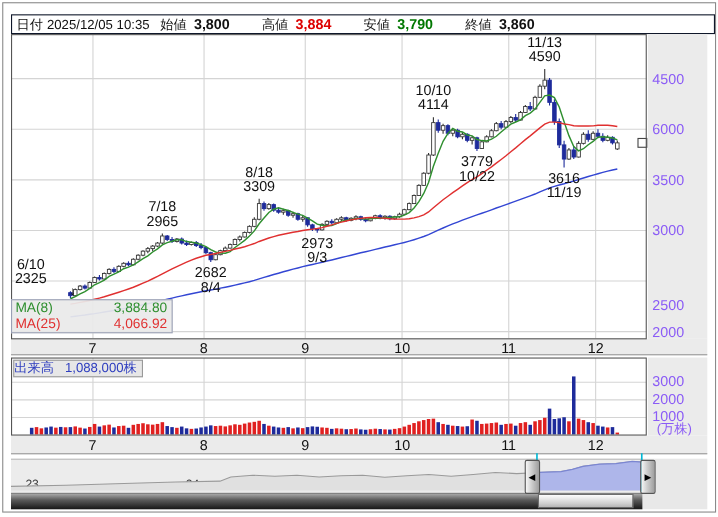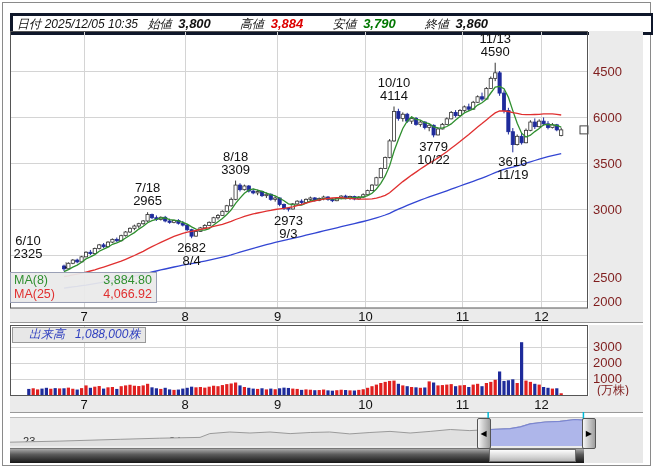--- a/index.html
+++ b/index.html
@@ -1,43 +1,43 @@
 <!DOCTYPE html>
 <html><head>
 <meta charset="utf-8">
 <style>
   html,body{margin:0;padding:0;background:#fff;}
   body{width:653px;height:470px;position:relative;overflow:hidden;
        font-family:"Liberation Sans","DejaVu Sans",sans-serif;color:#111;}
   .window-frame{position:absolute;left:2px;top:2px;width:647px;height:462px;border:1px solid #8a8a8a;}
-  .header-bar{position:absolute;left:10px;top:13px;width:634px;height:16px;border:3px solid #0f172a;
-              background:#fff;font-size:13px;line-height:16px;padding-left:4px;white-space:nowrap;overflow:hidden;font-style:italic;}
+  .header-bar{position:absolute;left:10px;top:13px;width:634px;height:16px;border:1px solid #0f172a;
+              background:#fff;font-size:13px;line-height:16px;padding-left:4px;white-space:nowrap;overflow:hidden;}
   .header-bar .lbl{font-size:12px;color:#111;}
   .header-bar .val{font-weight:bold;font-size:13px;margin-left:3px;}
   .header-bar .sp{display:inline-block;width:22px;}
   .v-open,.v-close{color:#111;}
   .v-high{color:#dd0000;}
   .v-low{color:#007700;}
   .strip{position:absolute;background:#ebebeb;}
   #price-strip{left:589px;top:31px;width:54px;height:277px;}
   #xstrip1{left:10px;top:308px;width:633px;height:14px;border-bottom:1px solid #999;}
   #vol-strip{left:589px;top:325px;width:54px;height:71px;}
   #xstrip2{left:10px;top:396px;width:633px;height:16px;border-bottom:1px solid #999;}
   #nav-bg{position:absolute;left:10px;top:417px;width:574px;height:30px;background:#ececec;border-top:1px solid #bbb;}
   #nav-filler{position:absolute;left:584px;top:417px;width:59px;height:46px;background:#e8e8e8;}
-  .tick{position:absolute;font-size:13px;color:#7f1d1d;text-align:center;}
+  .tick{position:absolute;font-size:13px;color:#8b5cf6;text-align:center;}
   .mtick{position:absolute;font-size:13px;color:#111;width:30px;text-align:center;top:1px;}
   .ytick{position:absolute;font-size:11px;color:#333;bottom:1px;}
   #canvas{position:absolute;left:0;top:0;z-index:3;pointer-events:none;}
   #ma-legend{position:absolute;left:10px;top:272px;width:138px;z-index:4;background:rgba(233,233,233,0.93);
              border:1px solid #9aa0b5;font-size:12.5px;line-height:13.5px;padding:1px 4px 1px 3px;}
   #ma-legend .row{display:flex;justify-content:space-between;}
   .ma5-c{color:#2f8f2f;} .ma25-c{color:#e03030;} .ma75-c{color:#3346d3;}
   #vol-label-box{position:absolute;left:12px;top:327px;z-index:4;background:#e7e7e7;border:1px solid #999;
-                 font-size:12px;line-height:13px;padding:0 5px 1px 16px;color:#2f3fbf;white-space:nowrap;font-style:italic;}
+                 font-size:12px;line-height:13px;padding:0 5px 1px 0;color:#2f3fbf;white-space:nowrap;}
   #vol-label-box .vv{margin-left:10px;}
   #scroll-track{position:absolute;left:10px;top:448px;width:574px;height:14px;z-index:2;
                 background:linear-gradient(180deg,#a8a8a8 0%,#5a5a5a 40%,#161616 100%);border-top:1px solid #777;}
   #scroll-thumb{position:absolute;top:449px;height:11px;z-index:3;
                 background:linear-gradient(180deg,#fdfdfd,#cfcfcf 70%,#b5b5b5);border:1px solid #6e6e6e;}
   .nav-handle{position:absolute;top:418px;width:12px;height:29px;z-index:5;
               background:linear-gradient(90deg,#f7f7f7,#cdcdcd 45%,#9e9e9e);border:1px solid #555;border-radius:2px;
               font-size:8px;line-height:29px;text-align:center;color:#000;cursor:ew-resize;}
 </style>
 </head>

